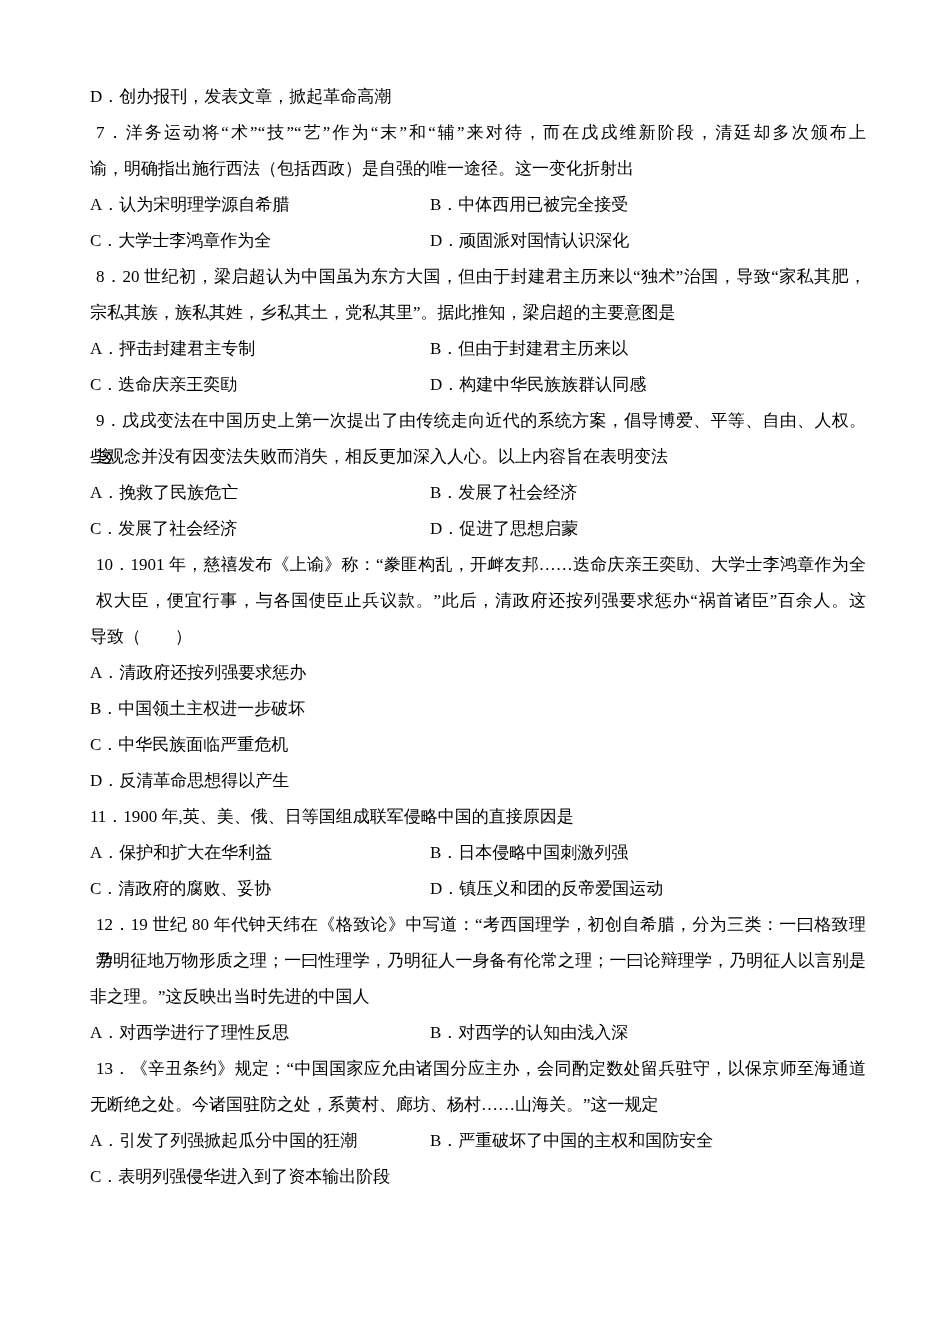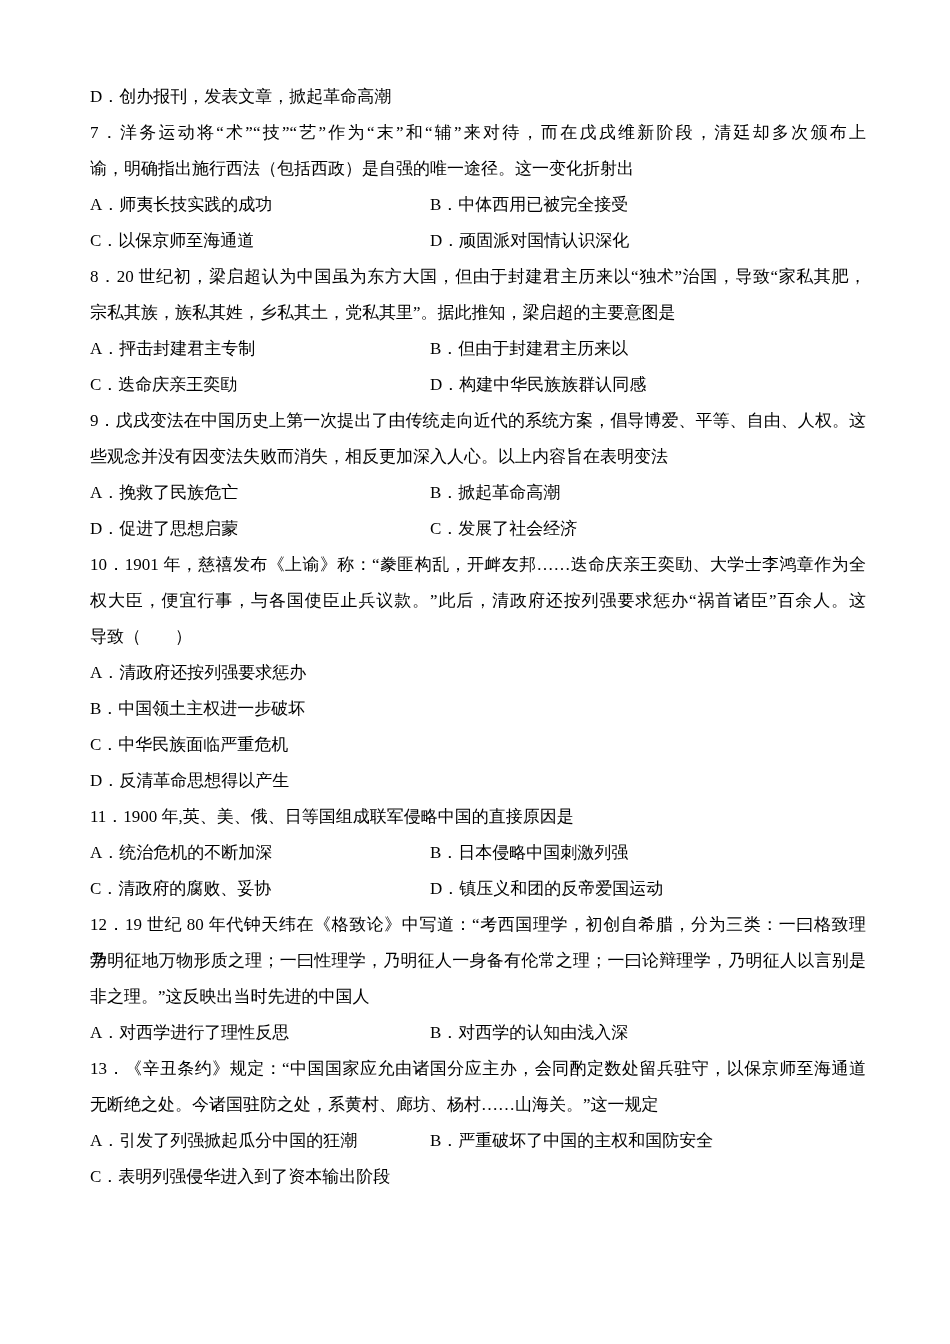--- a/index.html
+++ b/index.html
@@ -23,20 +23,21 @@
   }
   .line {
     height: 36px;
     line-height: 36px;
     white-space: nowrap;
   }
   .fill {
     white-space: normal;
     text-align: justify;
     text-align-last: justify;
+    margin-left: 6px;
   }
   .opt-row {
     display: grid;
     grid-template-columns: 340px 1fr;
     height: 36px;
     line-height: 36px;
   }
   .opt-row span {
     white-space: nowrap;
   }
@@ -45,25 +46,25 @@
 <body>
 
 <div class="page">
 
   <div class="line">D．创办报刊，发表文章，掀起革命高潮</div>
 
   <section>
     <div class="line fill">7．洋务运动将“术”“技”“艺”作为“末”和“辅”来对待，而在戊戌维新阶段，清廷却多次颁布上</div>
     <div class="line">谕，明确指出施行西法（包括西政）是自强的唯一途径。这一变化折射出</div>
     <div class="line opt-row">
-      <span>A．师夷长技实践的成功</span>
+      <span>A．认为宋明理学源自希腊</span>
       <span>B．中体西用已被完全接受</span>
     </div>
     <div class="line opt-row">
-      <span>C．以保京师至海通道</span>
+      <span>C．大学士李鸿章作为全</span>
       <span>D．顽固派对国情认识深化</span>
     </div>
   </section>
 
   <section>
     <div class="line fill">8．20 世纪初，梁启超认为中国虽为东方大国，但由于封建君主历来以“独术”治国，导致“家私其肥，</div>
     <div class="line">宗私其族，族私其姓，乡私其土，党私其里”。据此推知，梁启超的主要意图是</div>
     <div class="line opt-row">
       <span>A．抨击封建君主专制</span>
       <span>B．但由于封建君主历来以</span>
@@ -72,42 +73,42 @@
       <span>C．迭命庆亲王奕劻</span>
       <span>D．构建中华民族族群认同感</span>
     </div>
   </section>
 
   <section>
     <div class="line fill">9．戊戌变法在中国历史上第一次提出了由传统走向近代的系统方案，倡导博爱、平等、自由、人权。这</div>
     <div class="line">些观念并没有因变法失败而消失，相反更加深入人心。以上内容旨在表明变法</div>
     <div class="line opt-row">
       <span>A．挽救了民族危亡</span>
-      <span>B．掀起革命高潮</span>
+      <span>B．发展了社会经济</span>
     </div>
     <div class="line opt-row">
+      <span>C．发展了社会经济</span>
       <span>D．促进了思想启蒙</span>
-      <span>C．发展了社会经济</span>
     </div>
   </section>
 
   <section>
     <div class="line fill">10．1901 年，慈禧发布《上谕》称：“豢匪构乱，开衅友邦……迭命庆亲王奕劻、大学士李鸿章作为全</div>
     <div class="line fill">权大臣，便宜行事，与各国使臣止兵议款。”此后，清政府还按列强要求惩办“祸首诸臣”百余人。这</div>
     <div class="line">导致（　　）</div>
     <div class="line">A．清政府还按列强要求惩办</div>
     <div class="line">B．中国领土主权进一步破坏</div>
     <div class="line">C．中华民族面临严重危机</div>
     <div class="line">D．反清革命思想得以产生</div>
   </section>
 
   <section>
     <div class="line">11．1900 年,英、美、俄、日等国组成联军侵略中国的直接原因是</div>
     <div class="line opt-row">
-      <span>A．统治危机的不断加深</span>
+      <span>A．保护和扩大在华利益</span>
       <span>B．日本侵略中国刺激列强</span>
     </div>
     <div class="line opt-row">
       <span>C．清政府的腐败、妥协</span>
       <span>D．镇压义和团的反帝爱国运动</span>
     </div>
   </section>
 
   <section>
     <div class="line fill">12．19 世纪 80 年代钟天纬在《格致论》中写道：“考西国理学，初创自希腊，分为三类：一曰格致理学，</div>

